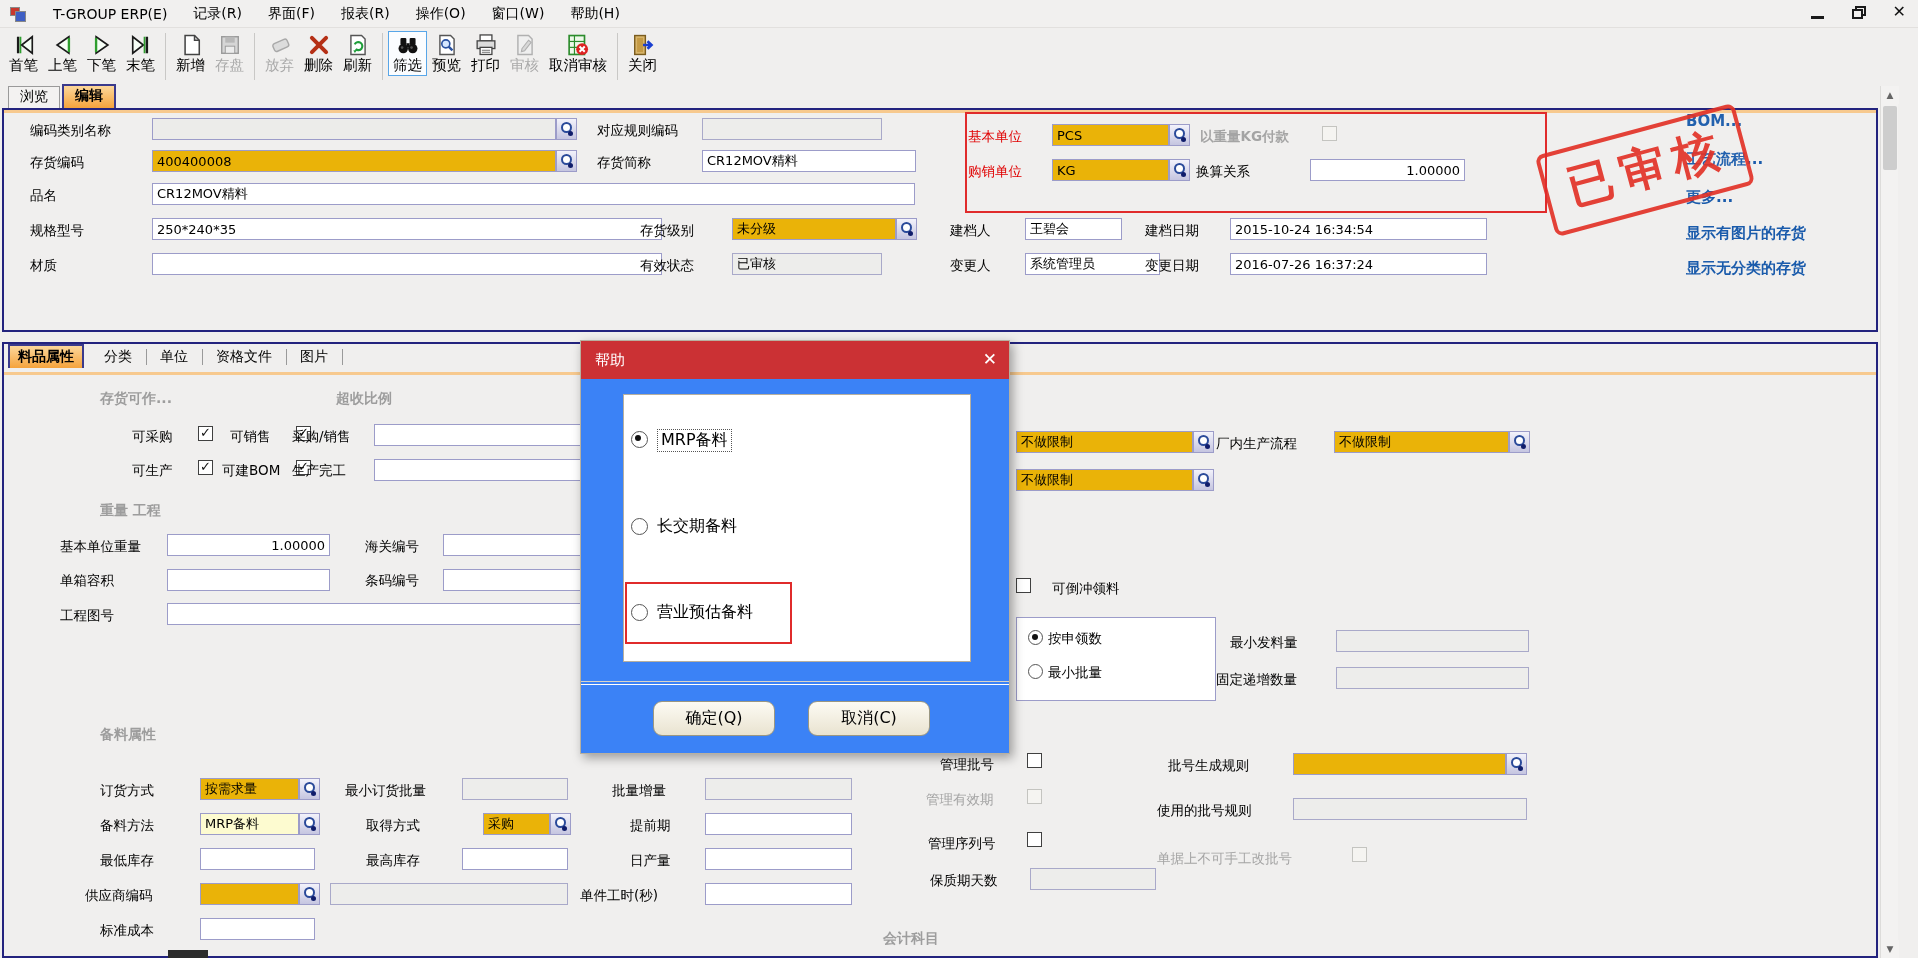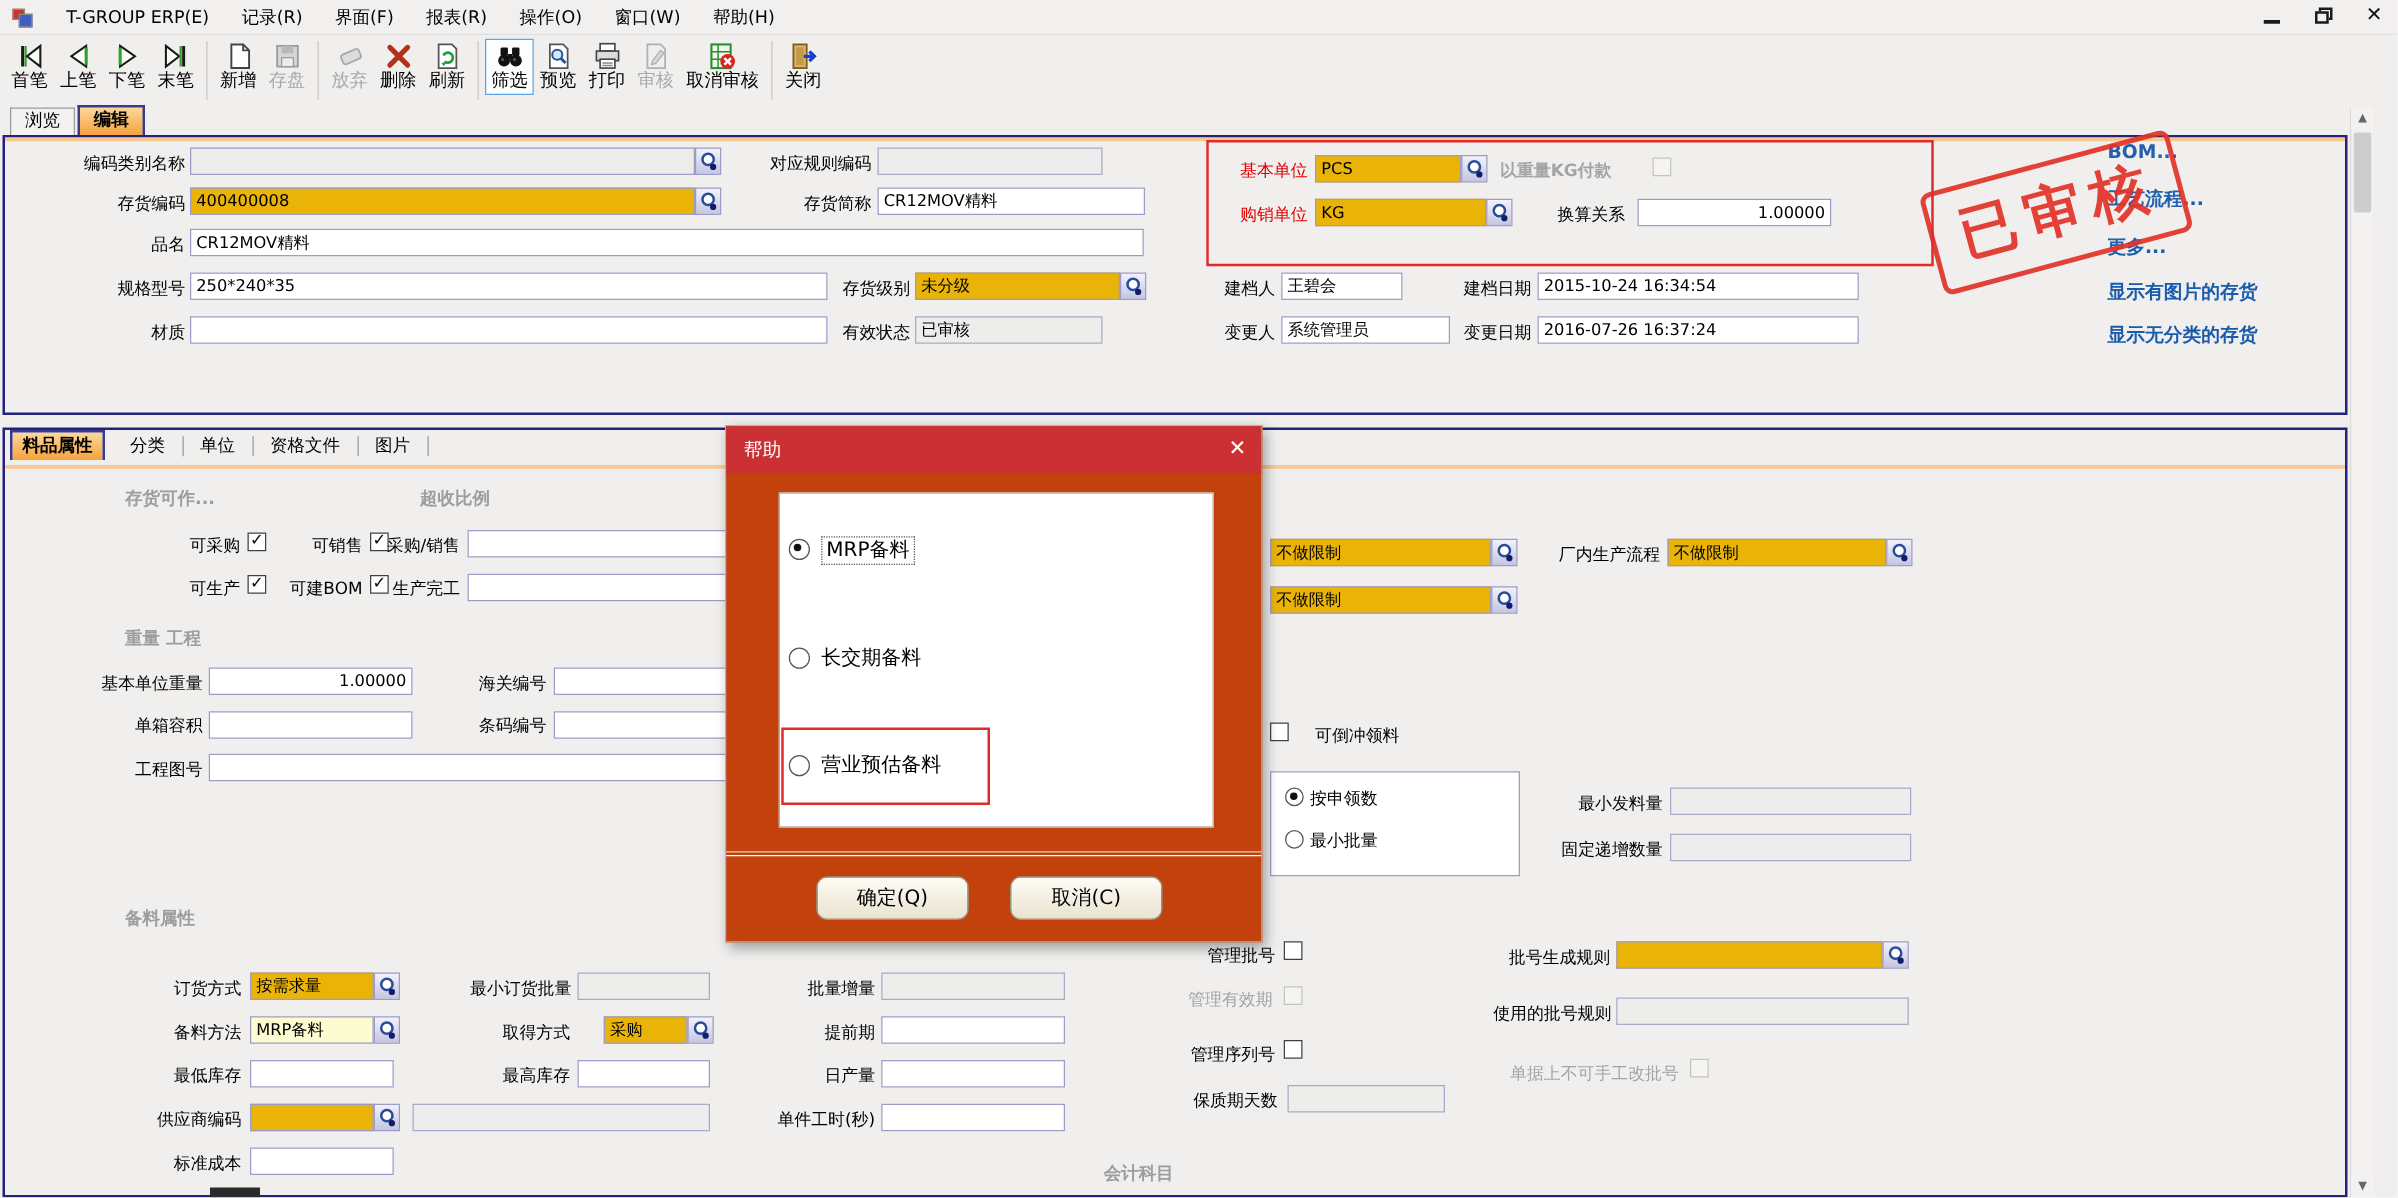--- a/index.html
+++ b/index.html
@@ -31,21 +31,21 @@
   
   .tab1{position:absolute;top:86px;height:22px;padding:1px 11px;font-size:14px;border:1px solid #9a9a9a;
         border-bottom:none;background:#f3f2f1;box-sizing:border-box;}
   .tab1.active{background:linear-gradient(#fcd79b,#f5a33c);border:2px solid #3a3a8c;border-bottom:none;font-weight:bold;}
   .panel{position:absolute;left:2px;width:1876px;border:2px solid #23237e;box-sizing:border-box;background:#f0efee;}
   .orangeline{position:absolute;left:4px;width:1872px;height:3px;background:#f7c98e;}
   .tab2{position:absolute;height:24px;padding:2px 8px;font-size:14px;box-sizing:border-box;white-space:nowrap;}
   .tab2.active{background:linear-gradient(#fcd79b,#f5a33c);border:2px solid #3a3a8c;border-bottom:none;font-weight:bold;}
   .t2sep{position:absolute;width:1px;height:16px;background:#9a9a9a;top:349px;}
   
-  .lbl{position:absolute;white-space:nowrap;text-align:right;font-size:13.5px;}
+  .lbl{position:absolute;white-space:nowrap;text-align:left;font-size:13.5px;}
   .lbl.left{text-align:left;}
   .lbl.red{color:#e00000;}
   .lbl.gry{color:#a4a4a4;}
   .seclbl{position:absolute;color:#9d9d9d;font-weight:bold;font-size:14px;white-space:nowrap;}
   .inp{position:absolute;height:22px;background:#fff;border:1px solid #9c9cc9;font-size:13px;
        padding:1px 4px;box-sizing:border-box;font-family:inherit;color:#000;}
   .inp.dis{background:#ededeb;border-color:#a9a9c9;}
   .inp.ra{text-align:right;}
   .lookup{position:absolute;height:22px;box-sizing:border-box;}
   .lookup .lin{position:absolute;left:0;top:0;bottom:0;right:21px;border:1px solid #9c9cc9;background:#eab308;
@@ -66,21 +66,21 @@
   .redbox{position:absolute;border:2px solid #e02b2b;z-index:30;pointer-events:none;}
   .stamp{position:absolute;left:1542px;top:128px;z-index:25;transform:rotate(-15deg);
          color:#e23328;border:4px solid #e23328;border-radius:8px;font-size:46px;font-weight:bold;
          letter-spacing:8px;padding:6px 16px 8px 20px;opacity:.92;background:rgba(255,255,255,.04);}
   
   .vscroll{position:absolute;left:1880px;top:86px;width:18px;height:872px;background:#f3f2f1;border-left:1px solid #dddcda;box-sizing:border-box;z-index:40;}
   .varrow{position:absolute;left:0;width:18px;height:18px;display:flex;align-items:center;justify-content:center;
           font-size:9px;color:#666;background:#f3f2f1;}
   .vthumb{position:absolute;left:2px;top:20px;width:14px;height:64px;background:#cdcdcd;border-radius:2px;}
   
-  .dialog{position:absolute;left:580px;top:340px;width:430px;height:414px;background:#c2410c;z-index:100;
+  .dialog{position:absolute;left:580px;top:340px;width:430px;height:414px;background:#3b82f6;z-index:100;
           border:1px solid #b8b0a0;box-shadow:3px 4px 10px rgba(0,0,0,.35);box-sizing:border-box;}
   .dtitle{position:absolute;left:0;top:0;right:0;height:38px;background:#cb3134;color:#fff;font-size:15px;
           display:flex;align-items:center;padding-left:14px;box-sizing:border-box;}
   .dclose{position:absolute;right:12px;top:8px;color:#fff;font-size:17px;font-weight:bold;cursor:pointer;}
   .dbox{position:absolute;left:42px;top:53px;width:348px;height:268px;background:#fff;border:1px solid #b6af9f;box-sizing:border-box;}
   .dsep{position:absolute;left:0;right:0;top:340px;height:2px;border-top:1px solid #d8d3c5;border-bottom:1px solid #fff;}
   .dbtn{position:absolute;top:360px;width:122px;height:35px;border:1px solid #9a9782;border-radius:9px;
         background:linear-gradient(#fdfbf4,#e9e3d0);font-size:16px;font-family:inherit;display:flex;
         align-items:center;justify-content:center;cursor:pointer;}
   .dradio-lbl{position:absolute;font-size:16px;white-space:nowrap;}
@@ -291,21 +291,21 @@
 
   <div class="redbox" style="left:965px;top:112px;width:578px;height:97px;"></div>
   <span class="lbl red" style="left:968px;top:128px;width:78px;">基本单位</span>
   <span class="lookup" style="left:1052px;top:124px;width:138px;">
       <input class="lin" value="PCS" style="">
       <span class="magbtn"></span>
     </span>
   <span class="lbl gry left" style="left:1200px;top:128px;width:120px;font-weight:bold;">以重量KG付款</span>
   <span class="cb dis" style="left:1322px;top:126px;"></span>
   <span class="lbl red" style="left:968px;top:163px;width:78px;">购销单位</span>
-  <span class="lookup" style="left:1052px;top:159px;width:158px;">
+  <span class="lookup" style="left:1052px;top:159px;width:138px;">
       <input class="lin" value="KG" style="">
       <span class="magbtn"></span>
     </span>
   <span class="lbl" style="left:1196px;top:163px;width:104px;">换算关系</span>
   <input class="inp ra" style="left: 1310px; top: 159px; width: 155px;" value="1.00000">
 
   <div class="stamp">已审核</div>
   <span class="link" style="left:1686px;top:112px;">BOM...</span>
   <span class="link" style="left:1686px;top:150px;">工艺流程...</span>
   <span class="link" style="left:1686px;top:188px;">更多...</span>

